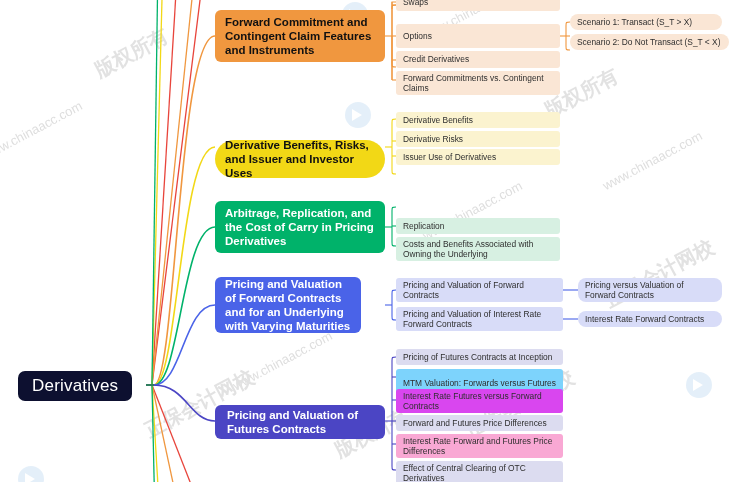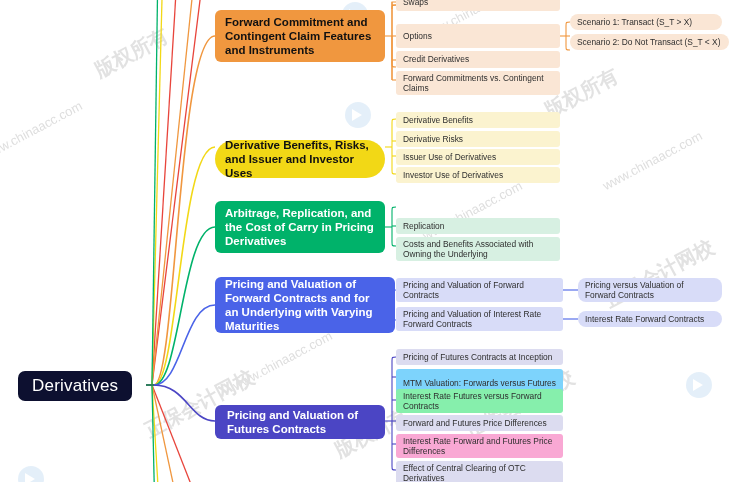--- a/index.html
+++ b/index.html
@@ -240,36 +240,33 @@
 
   <div class="node lvl2" style="left:396px; top:112px; width:164px; height:16px; background:#fbf3cf;">
     <span>Derivative Benefits</span>
   </div>
   <div class="node lvl2" style="left:396px; top:131px; width:164px; height:16px; background:#fbf3cf;">
     <span>Derivative Risks</span>
   </div>
   <div class="node lvl2" style="left:396px; top:149px; width:164px; height:16px; background:#fbf3cf;">
     <span>Issuer Use of Derivatives</span>
   </div>
-  <div class="node lvl2" style="left:396px; top:167px; width:164px; height:16px; background:#fbf3cf;">
-    <span>Investor Use of Derivatives</span>
-  </div>
 
   <div class="node lvl1 on-dark" style="left:215px; top:201px; width:170px; height:52px; background:#00b26a;">
     <span>Arbitrage, Replication, and the Cost of Carry in Pricing Derivatives</span>
   </div>
 
   <div class="node lvl2" style="left:396px; top:218px; width:164px; height:16px; background:#d7f0e2;">
     <span>Replication</span>
   </div>
   <div class="node lvl2" style="left:396px; top:237px; width:164px; height:24px; background:#d7f0e2;">
     <span>Costs and Benefits Associated with Owning the Underlying</span>
   </div>
 
-  <div class="node lvl1 on-dark" style="left:215px; top:277px; width:180px; height:56px; background:#4a63e8;">
+  <div class="node lvl1 on-dark" style="left:215px; top:277px; width:146px; height:56px; background:#4a63e8;">
     <span>Pricing and Valuation of Forward Contracts and for an Underlying with Varying Maturities</span>
   </div>
 
   <div class="node lvl2" style="left:396px; top:278px; width:167px; height:24px; background:#d8dcf8;">
     <span>Pricing and Valuation of Forward Contracts</span>
   </div>
   <div class="node lvl2" style="left:396px; top:307px; width:167px; height:24px; background:#d8dcf8;">
     <span>Pricing and Valuation of Interest Rate Forward Contracts</span>
   </div>
 
@@ -283,21 +280,21 @@
   <div class="node lvl1 on-dark" style="left:215px; top:405px; width:170px; height:34px; background:#4b45c4;padding-left:12px;">
     <span>Pricing and Valuation of Futures Contracts</span>
   </div>
 
   <div class="node lvl2" style="left:396px; top:349px; width:167px; height:16px; background:#dcdcf0;">
     <span>Pricing of Futures Contracts at Inception</span>
   </div>
   <div class="node lvl2" style="left:396px; top:369px; width:167px; height:28px; background:#7dd3fc;">
     <span>MTM Valuation: Forwards versus Futures</span>
   </div>
-  <div class="node lvl2" style="left:396px; top:389px; width:167px; height:24px; background:#86efac;">
+  <div class="node lvl2" style="left:396px; top:389px; width:167px; height:24px; background:#d946ef;">
     <span>Interest Rate Futures versus Forward Contracts</span>
   </div>
   <div class="node lvl2" style="left:396px; top:415px; width:167px; height:16px; background:#dcdcf0;">
     <span>Forward and Futures Price Differences</span>
   </div>
   <div class="node lvl2" style="left:396px; top:434px; width:167px; height:24px; background:#f9a8d4;">
     <span>Interest Rate Forward and Futures Price Differences</span>
   </div>
   <div class="node lvl2" style="left:396px; top:461px; width:167px; height:24px; background:#dcdcf0;">
     <span>Effect of Central Clearing of OTC Derivatives</span>

